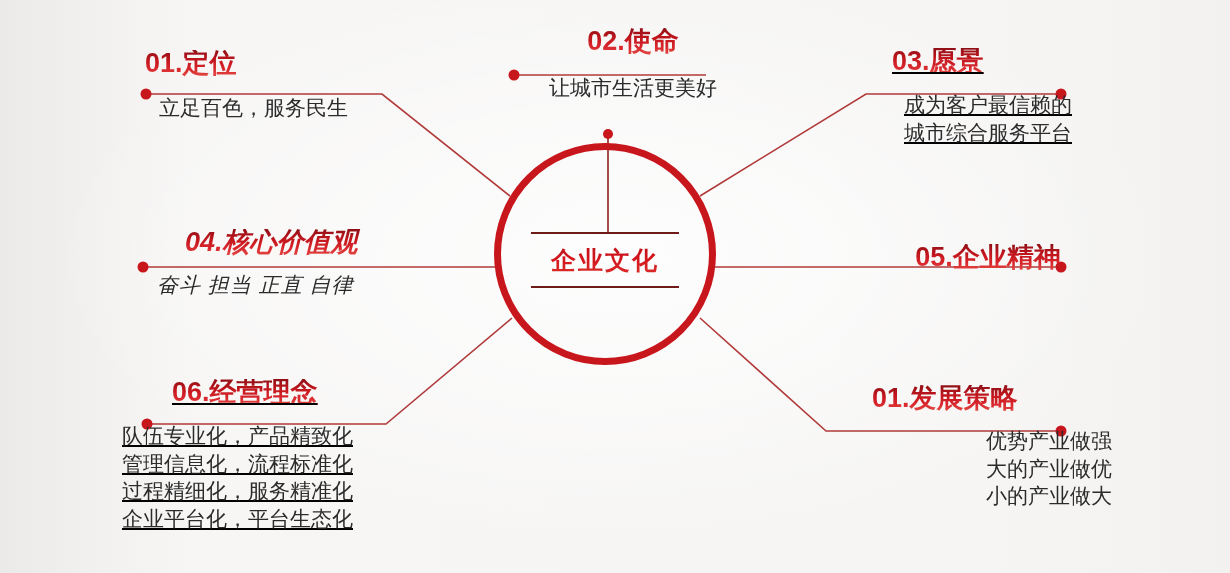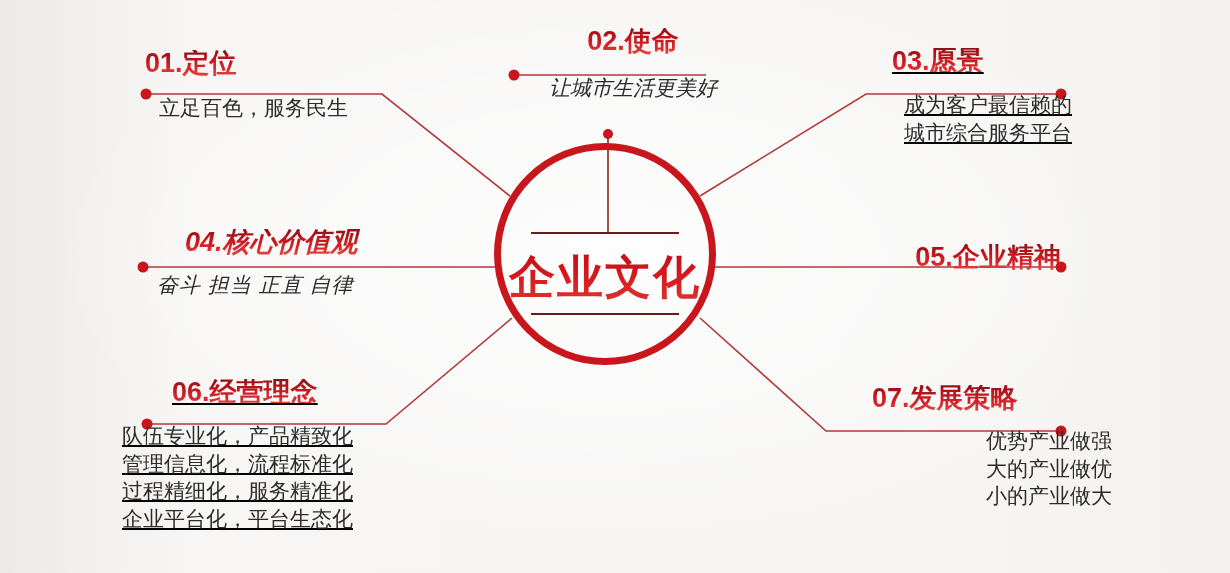--- a/index.html
+++ b/index.html
@@ -43,21 +43,21 @@
     white-space:pre-line;
   }
 
   
   #n01{left:145px;top:50px;width:330px;}
   #n01 .heading{}
   #n01 .body-text{margin-top:17px;margin-left:14px;}
 
   #n02{left:508px;top:28px;width:250px;text-align:center;}
   #n02 .heading{margin-left:0;}
-  #n02 .body-text{margin-top:19px;font-style:italic;}
+  #n02 .body-text{margin-top:19px;}
 
   #n03{left:860px;top:48px;width:250px;text-decoration:underline;}
   #n03 .heading{margin-left:32px;}
   #n03 .body-text{margin-top:16px;margin-left:6px;text-align:center;}
 
   #n04{left:140px;top:229px;width:340px;font-style:italic;}
   #n04 .heading{margin-left:45px;}
   #n04 .body-text{margin-top:15px;margin-left:17px;letter-spacing:1px;}
 
   #n05{left:858px;top:244px;width:250px;text-align:center;}
@@ -84,22 +84,22 @@
   #center-label{
     position:absolute;
     left:497px;top:232px;
     width:216px;
     text-align:center;
   }
   #center-label .rule{
     height:2px;background:#6e1a18;width:148px;margin:0 auto;
   }
   #center-label .ctitle{
-    font-size:46px;font-weight:bold;line-height:1;
-    padding:20px 0 13px 0;
+    font-size:25px;font-weight:bold;line-height:1;
+    padding:14px 0 13px 0;
     background:linear-gradient(180deg,#a3101a 0%,#d2151c 45%,#e03b34 100%);
     -webkit-background-clip:text;background-clip:text;
     color:transparent;-webkit-text-fill-color:transparent;
     letter-spacing:2px;
   }
 </style>
 </head>
 <body>
 
 <div id="stage">
@@ -171,19 +171,19 @@
 
   <div class="node" id="n06">
     <div class="heading">06.经营理念</div>
     <div class="body-text">队伍专业化，产品精致化
 管理信息化，流程标准化
 过程精细化，服务精准化
 企业平台化，平台生态化</div>
   </div>
 
   <div class="node" id="n07">
-    <div class="heading">07.发展策略</div>
+    <div class="heading">01.发展策略</div>
     <div class="body-text">优势产业做强
 大的产业做优
 小的产业做大</div>
   </div>
 
 </div>
 
 </body></html>

